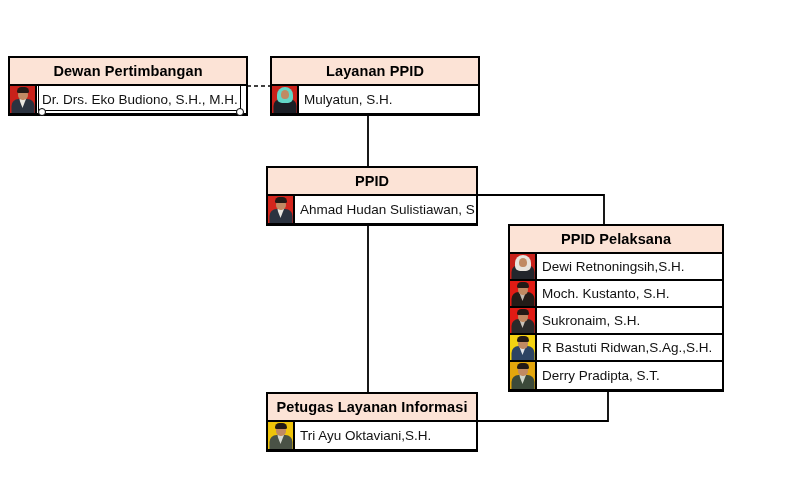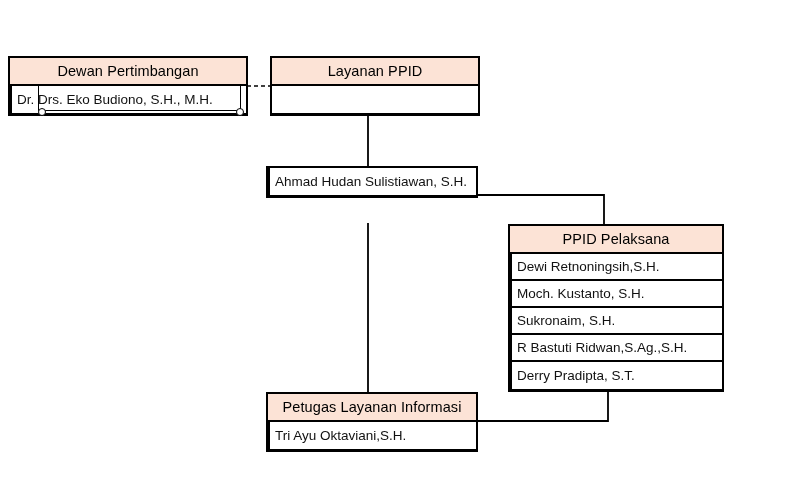--- a/index.html
+++ b/index.html
@@ -33,35 +33,34 @@
     box-sizing: border-box;
     background: #ffffff;
     border: 2px solid #000000;
     border-bottom-width: 3px;
   }
   .box-header {
     box-sizing: border-box;
     background: #fce3d6;
     border-bottom: 2px solid #000000;
     text-align: center;
-    font-weight: normal;
+    font-weight: bold;
     font-size: 14.5px;
     color: #000000;
     line-height: 26px;
     height: 28px;
     letter-spacing: 0.1px;
   }
   .member-row {
     box-sizing: border-box;
     display: flex;
     align-items: stretch;
     height: 27px;
     border-bottom: 2px solid #000000;
     background: #ffffff;
-    flex-direction: column;
   }
   .member-row:last-child {
     border-bottom: none;
   }
   .member-name {
     flex: 1 1 auto;
     box-sizing: border-box;
     display: flex;
     align-items: center;
     font-size: 13.5px;
@@ -189,24 +188,26 @@
 
   <div class="org-box" style="left:270px; top:56px; width:210px;">
     <div class="box-header">Layanan PPID</div>
 
     <div class="member-row">
       <div class="avatar av-hijab" style="background:#c8211a;">
         <div class="av-body" style="background:#1b1f26;"></div>
         <div class="av-hair" style="background:#63d7c8;"></div>
         <div class="av-head"></div>
       </div>
+      <div class="member-name">Mulyatun, S.H.</div>
     </div>
   </div>
 
   <div class="org-box" style="left:266px; top:166px; width:212px;">
+    <div class="box-header">PPID</div>
 
     <div class="member-row">
       <div class="avatar" style="background:#d4261d;">
         <div class="av-body"></div>
           <div class="av-collar"></div>
         <div class="av-head"></div>
           <div class="av-hair"></div>
       </div>
       <div class="member-name">Ahmad Hudan Sulistiawan, S.H.</div>
     </div>

